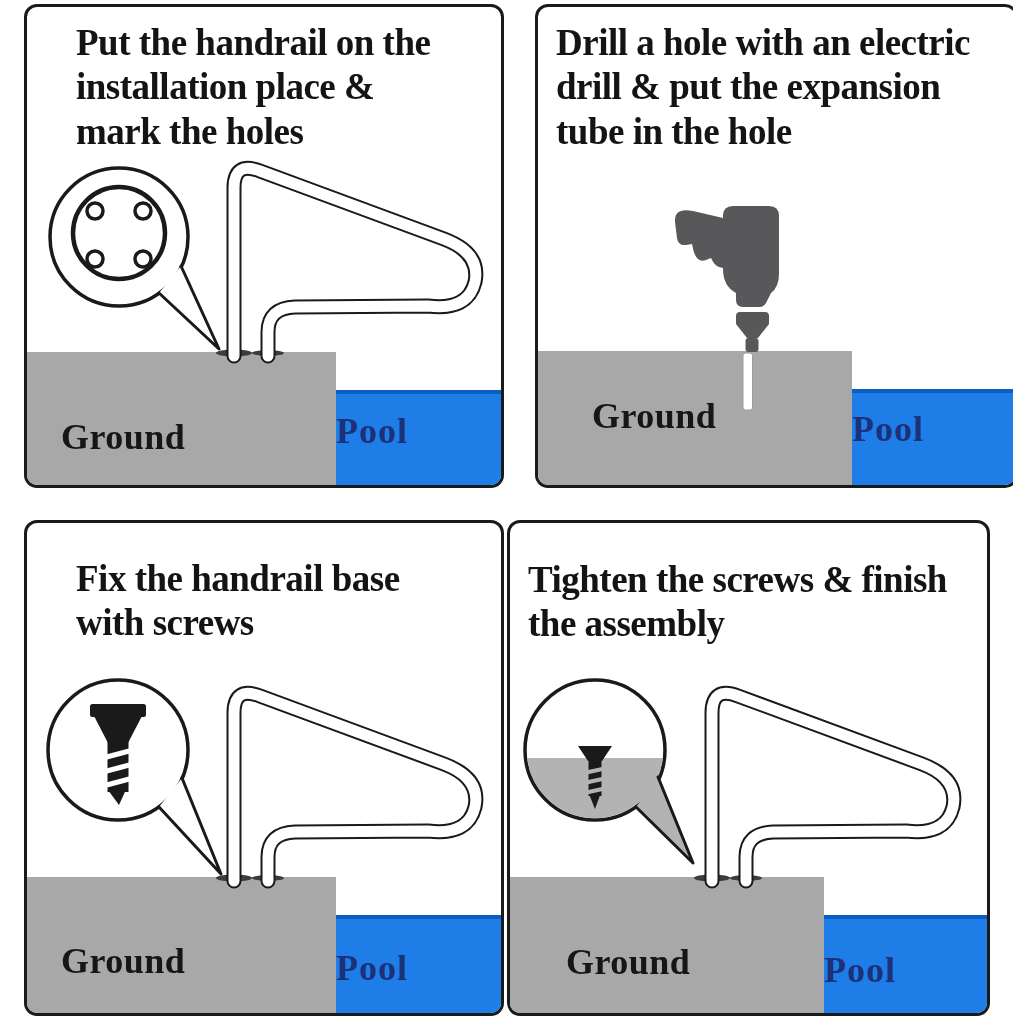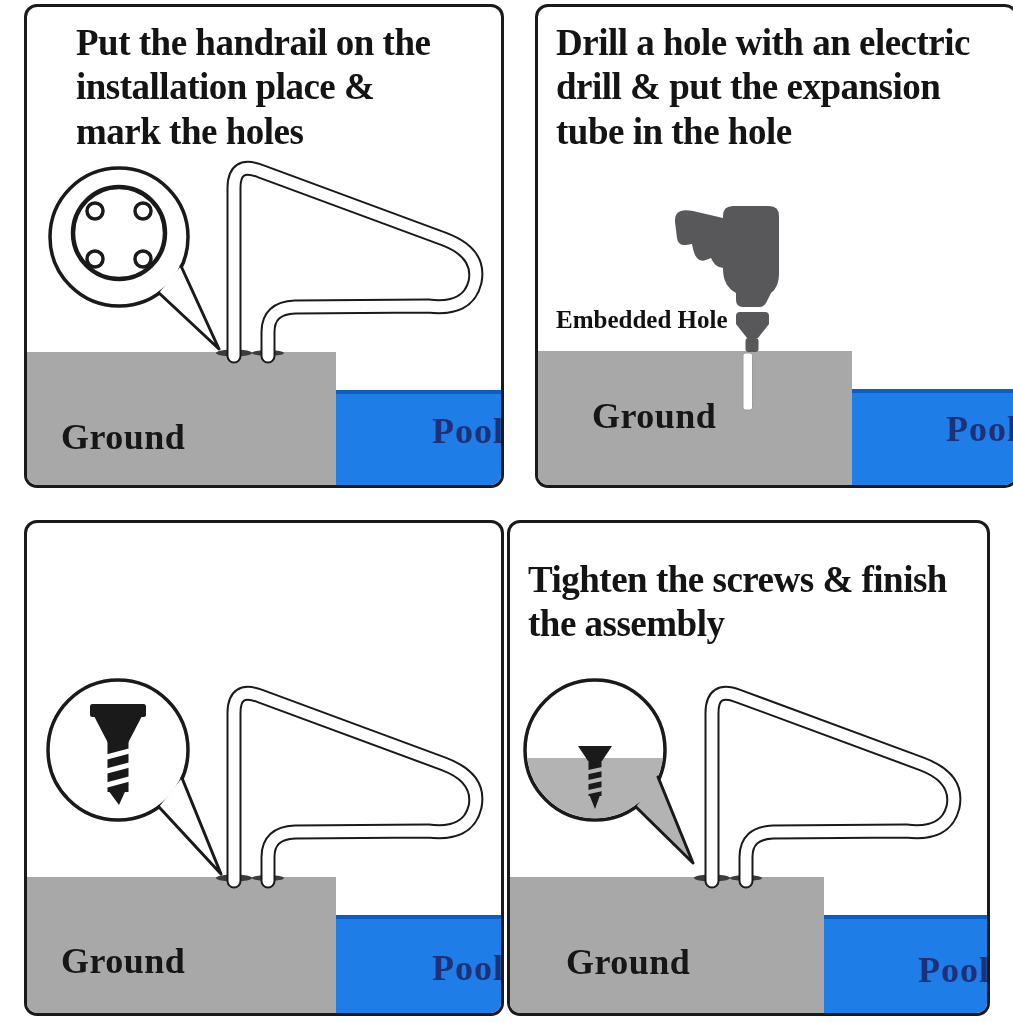--- a/index.html
+++ b/index.html
@@ -26,21 +26,21 @@
   .panel svg.art{position:absolute;left:0;top:0;}
   .title{
     position:absolute;white-space:pre-line;color:var(--title-text);
     font-weight:700;font-size:37px;line-height:1.2;letter-spacing:-0.5px;
   }
   .ground-label{
     position:absolute;font-weight:700;font-size:36px;color:#161616;letter-spacing:0.5px;
   }
   .pool-label{
     position:absolute;font-weight:700;font-size:36px;color:var(--pool-text);
-    text-align:right;letter-spacing:1px;
+    text-align:left;letter-spacing:1px;
   }
   .embedded-label{
     position:absolute;font-weight:700;font-size:25px;color:#111;
   }
   .p1{left:8px;top:4px;width:480px;height:484px;}
   .p2{left:519px;top:4px;width:483px;height:484px;}
   .p3{left:8px;top:520px;width:480px;height:496px;}
   .p4{left:491px;top:520px;width:483px;height:496px;}
 </style>
 </head>
@@ -93,21 +93,20 @@
       <g style="fill:var(--drill)">
         <path d="M 195 199 L 231 199 Q 241 199 241 209 L 241 267 Q 241 280 233 286 L 228 296 Q 226 300 221 300 L 205 300 Q 198 300 198 293 L 198 286 Q 185 279 185 262 L 185 209 Q 185 199 195 199 Z"></path>
         <path d="M 185 211 L 155 204 Q 136 200 137 215 L 139 231 Q 140 239 148 238 L 154 237 Q 156 248 159 251 Q 162 255 168 253 L 173 251 Q 176 258 181 260 L 185 261 Z"></path>
         <path d="M 202 305 L 227 305 Q 231 305 231 309 L 231 317 L 220 331 L 209 331 L 198 317 L 198 309 Q 198 305 202 305 Z"></path>
         <rect x="207.5" y="331" width="13" height="14" rx="3"></rect>
       </g>
     </svg>
     <div class="title" style="left:18px;top:14px;">Drill a hole with an electric
 drill &amp; put the expansion
 tube in the hole</div>
-    <div class="embedded-label" style="left:18px;top:299px;">Embedded Hole</div>
     <div class="ground-label" style="left:54px;top:388px;">Ground</div>
     <div class="pool-label" style="left:314px;top:401px;width:166px;">Pool</div>
   </section>
 
   <section class="panel p3">
     <svg class="art" width="474" height="490" viewBox="0 0 474 490">
       <rect x="-6" y="354" width="315" height="142" style="fill:var(--ground)"></rect>
       <rect x="309" y="392" width="172" height="104" style="fill:var(--pool)"></rect>
       <rect x="309" y="392" width="172" height="4" style="fill:var(--pool-edge)"></rect>
       <g transform="translate(0,9)">
@@ -124,20 +123,22 @@
           <rect x="63" y="181" width="56" height="13" rx="2.5"></rect>
           <polygon points="67,193 115,193 101,220 81,220"></polygon>
           <rect x="80.5" y="218" width="21" height="51"></rect>
           <polygon points="81,267 101.5,261 92,282"></polygon>
           <line x1="76" y1="235" x2="106" y2="227" stroke="#ffffff" stroke-width="5"></line>
           <line x1="76" y1="249" x2="106" y2="241" stroke="#ffffff" stroke-width="5"></line>
           <line x1="76" y1="263" x2="106" y2="255" stroke="#ffffff" stroke-width="5"></line>
         </g>
       </g>
     </svg>
+    <div class="title" style="left:49px;top:34px;">Fix the handrail base
+with screws</div>
     <div class="ground-label" style="left:34px;top:417px;">Ground</div>
     <div class="pool-label" style="left:309px;top:424px;width:168px;">Pool</div>
   </section>
 
   <section class="panel p4">
     <svg class="art" width="477" height="490" viewBox="0 0 477 490">
       <defs>
         <clipPath id="p4bubble">
             <circle cx="85" cy="227" r="68.3"></circle>
           </clipPath>

